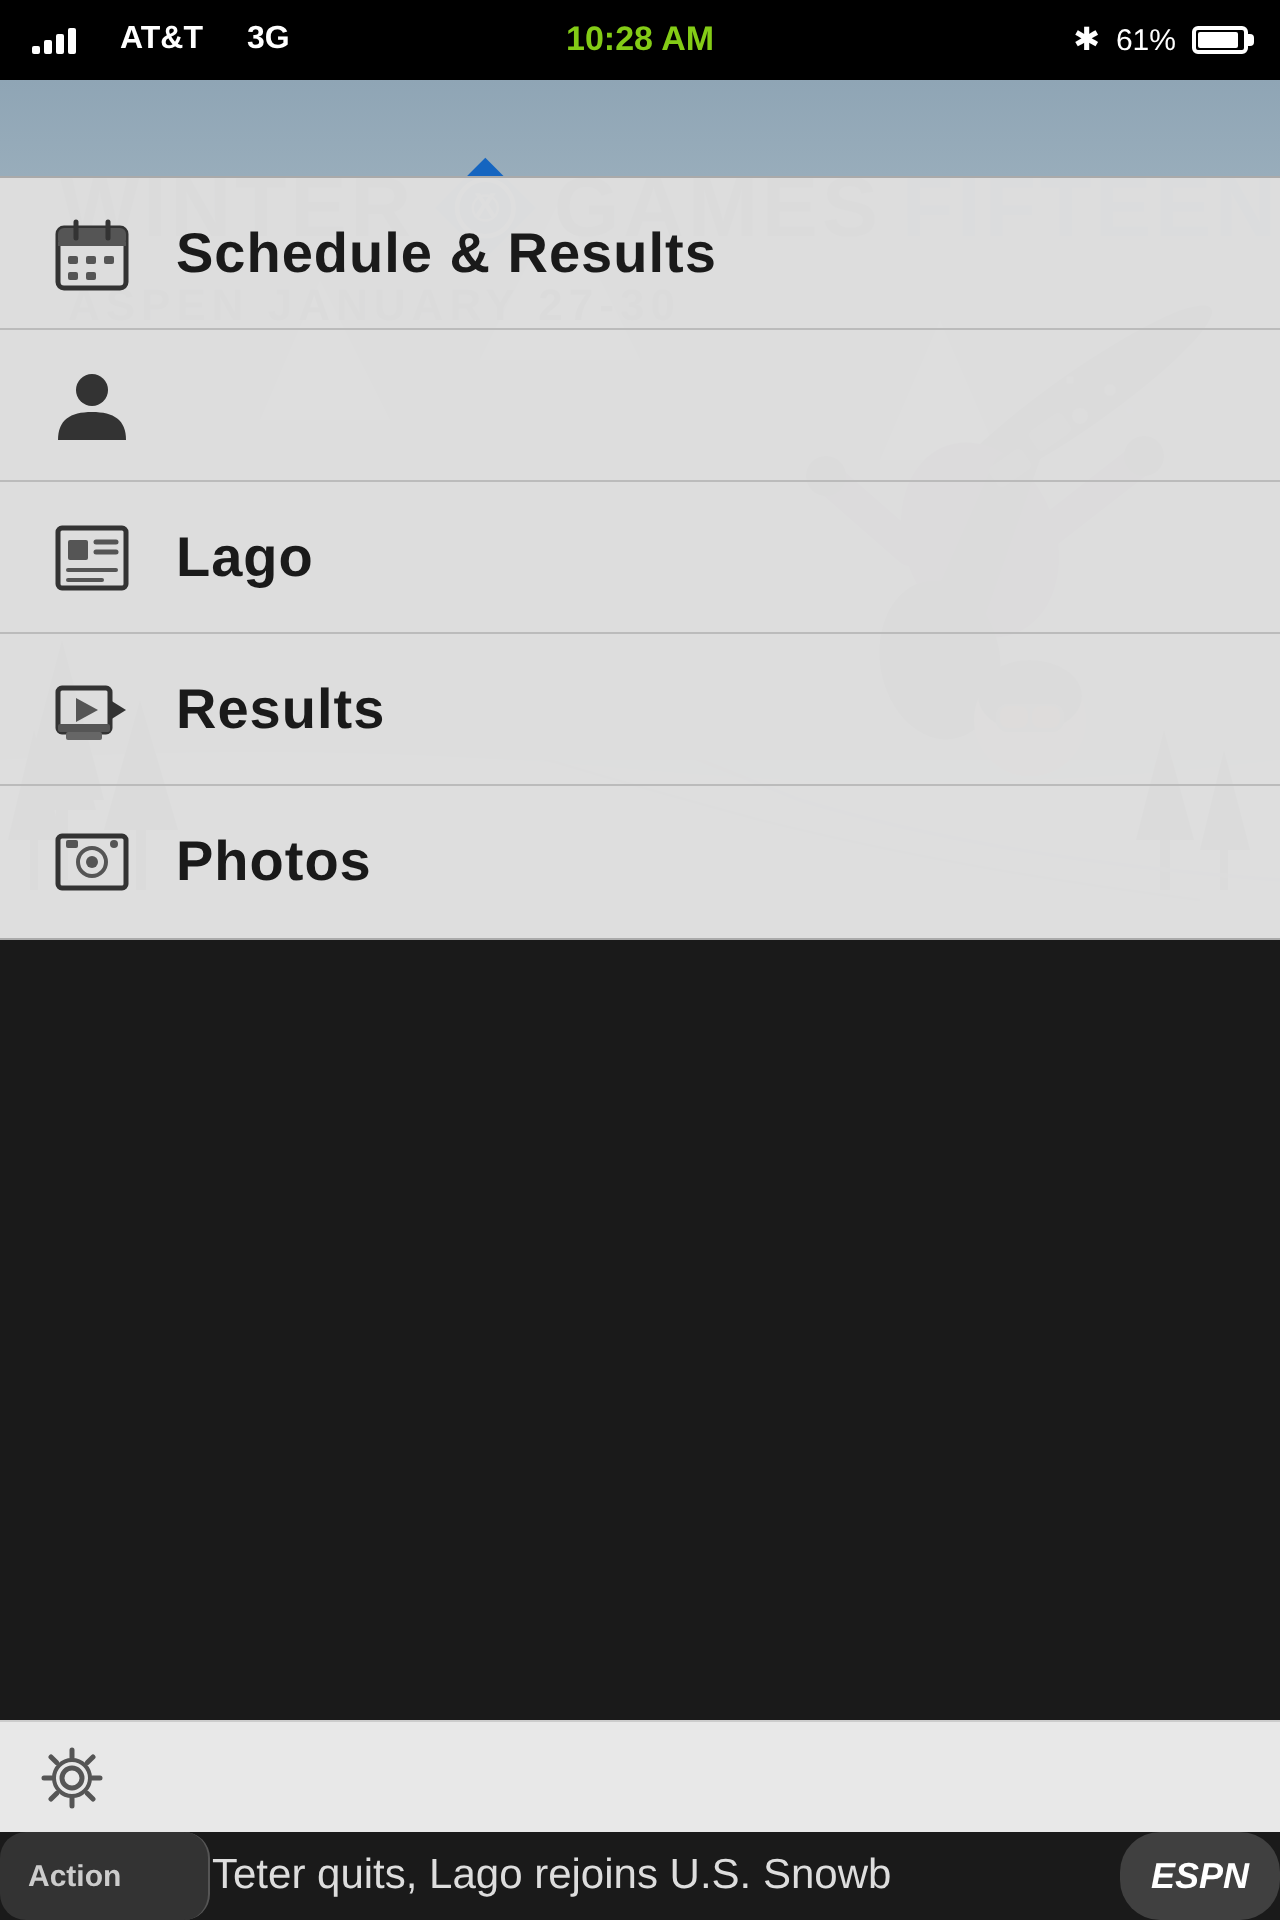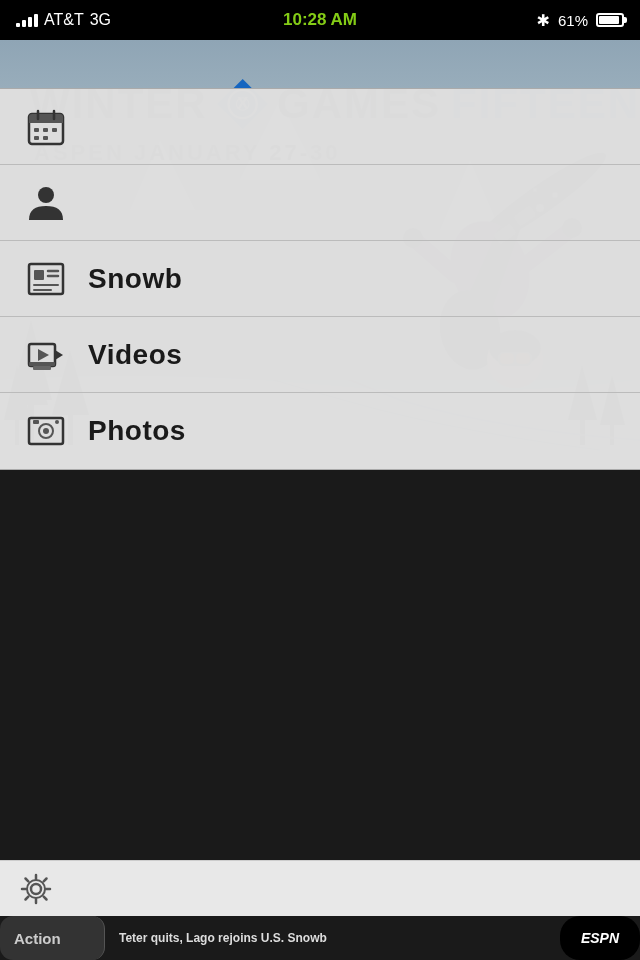--- a/index.html
+++ b/index.html
@@ -20,24 +20,24 @@
       display: flex;
       align-items: center;
       justify-content: space-between;
       padding: 0 16px;
       position: relative;
       z-index: 10;
     }
     .status-left {
       display: flex;
       align-items: center;
-      gap: 6px;
+      gap: 22px;
       color: #fff;
       font-size: 16px;
-      font-weight: 400;
+      font-weight: 700;
     }
     .signal-bars {
       display: flex;
       align-items: flex-end;
       gap: 2px;
       height: 14px;
     }
     .signal-bar {
       width: 4px;
       background: #fff;
@@ -226,31 +226,30 @@
       padding: 0 14px;
       height: 100%;
       display: flex;
       align-items: center;
       border-right: 1px solid #555;
       min-width: 105px;
       border-radius: 13px;
     }
     .ticker-text {
       color: #ddd;
-      font-size: 12px;
-      padding: 0 14px;
+      font-size: 21px;
+      padding: 0 1px;
       flex: 1;
       white-space: nowrap;
       overflow: hidden;
-      font-weight: bold;
     }
     .espn-logo {
-      background: #000000;
+      background: #404040;
       color: #fff;
-      font-size: 14px;
+      font-size: 18px;
       font-weight: 900;
       font-style: italic;
       padding: 4px 12px;
       margin-right: 0;
       height: 100%;
       display: flex;
       align-items: center;
       min-width: 80px;
       justify-content: center;
       border-radius: 20px;
@@ -416,20 +415,21 @@
             <rect x="2" y="13" width="34" height="2" fill="#555"></rect>
             <line x1="11" y1="3" x2="11" y2="11" stroke="#333" stroke-width="2.5" stroke-linecap="round"></line>
             <line x1="27" y1="3" x2="27" y2="11" stroke="#333" stroke-width="2.5" stroke-linecap="round"></line>
             <rect x="7" y="20" width="5" height="4" rx="1" fill="#555"></rect>
             <rect x="16" y="20" width="5" height="4" rx="1" fill="#555"></rect>
             <rect x="25" y="20" width="5" height="4" rx="1" fill="#555"></rect>
             <rect x="7" y="28" width="5" height="4" rx="1" fill="#555"></rect>
             <rect x="16" y="28" width="5" height="4" rx="1" fill="#555"></rect>
           </svg>
         </div>
+        <span class="menu-label">Schedule &amp; Results</span>
       </div>
 
       <div class="menu-item">
         <div class="menu-icon">
           <svg width="38" height="38" viewBox="0 0 38 38" xmlns="http://www.w3.org/2000/svg">
             <circle cx="19" cy="11" r="8" fill="#333"></circle>
             <path d="M2,36 C2,26 8,22 19,22 C30,22 36,26 36,36" fill="#333"></path>
           </svg>
         </div>
       </div>
@@ -438,34 +438,34 @@
         <div class="menu-icon">
           <svg width="38" height="38" viewBox="0 0 38 38" xmlns="http://www.w3.org/2000/svg">
             <rect x="2" y="4" width="34" height="30" rx="2" fill="none" stroke="#333" stroke-width="2.5"></rect>
             <rect x="7" y="10" width="10" height="10" rx="1" fill="#555"></rect>
             <line x1="21" y1="11" x2="31" y2="11" stroke="#555" stroke-width="2.5" stroke-linecap="round"></line>
             <line x1="21" y1="16" x2="31" y2="16" stroke="#555" stroke-width="2.5" stroke-linecap="round"></line>
             <line x1="7" y1="25" x2="31" y2="25" stroke="#555" stroke-width="2" stroke-linecap="round"></line>
             <line x1="7" y1="30" x2="24" y2="30" stroke="#555" stroke-width="2" stroke-linecap="round"></line>
           </svg>
         </div>
-        <span class="menu-label">Snowb</span>
+        <span class="menu-label">Lago</span>
       </div>
 
       <div class="menu-item">
         <div class="menu-icon">
           <svg width="38" height="38" viewBox="0 0 38 38" xmlns="http://www.w3.org/2000/svg">
             <rect x="2" y="8" width="26" height="22" rx="2" fill="none" stroke="#333" stroke-width="2.5"></rect>
             <rect x="2" y="26" width="26" height="4" rx="1" fill="#555"></rect>
             <rect x="6" y="30" width="18" height="4" rx="1" fill="#666"></rect>
             <polygon points="28,14 36,19 28,24" fill="#333"></polygon>
             <polygon points="11,13 11,25 22,19" fill="#555"></polygon>
           </svg>
         </div>
-        <span class="menu-label">Videos</span>
+        <span class="menu-label">Results</span>
       </div>
 
       <div class="menu-item">
         <div class="menu-icon">
           <svg width="38" height="38" viewBox="0 0 38 38" xmlns="http://www.w3.org/2000/svg">
             <rect x="2" y="6" width="34" height="26" rx="2" fill="none" stroke="#333" stroke-width="2.5"></rect>
             <circle cx="19" cy="19" r="7" fill="none" stroke="#555" stroke-width="2"></circle>
             <circle cx="19" cy="19" r="3" fill="#555"></circle>
             <rect x="6" y="8" width="6" height="4" rx="1" fill="#555"></rect>
             <circle cx="30" cy="10" r="2" fill="#555"></circle>

